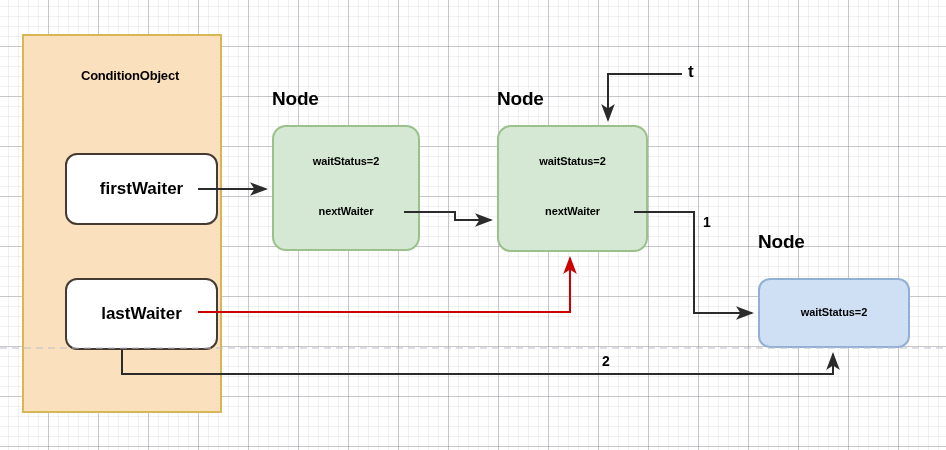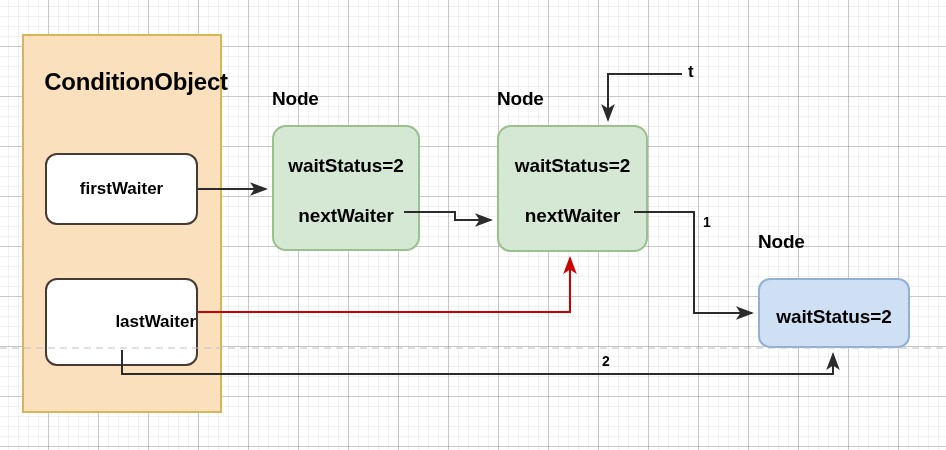--- a/index.html
+++ b/index.html
@@ -41,39 +41,40 @@
     left: 22px;
     top: 34px;
     width: 200px;
     height: 379px;
     background: #fbe0bd;
     border: 2px solid #d6b656;
     display: block;
   }
   .cond-title {
     position: absolute;
-    left: 36px;
+    left: 30px;
     top: 68px;
     width: 200px;
     text-align: center;
-    font-size: 24px;
+    font-size: 13px;
     font-weight: bold;
     color: #000000;
     letter-spacing: -0.2px;
   }
   .waiter-box {
     background: #ffffff;
     border: 2px solid #463b33;
     border-radius: 12px;
     font-size: 17px;
     font-weight: bold;
     color: #000000;
+    margin-left: 20px;
   }
   #first-waiter-box { left: 45px; top: 153px; width: 153px; height: 72px; }
-  #last-waiter-box  { left: 45px; top: 278px; width: 153px; height: 88px; justify-content: flex-end; }
+  #last-waiter-box  { left: 45px; top: 278px; width: 153px; height: 72px; }
 
   .node-green {
     background: #d5e8d4;
     border: 2px solid #9ac08c;
     border-radius: 14px;
     display: block;
   }
   #node1 { left: 272px; top: 125px; width: 148px; height: 126px; }
   #node2 { left: 497px; top: 125px; width: 151px; height: 127px; }
 
@@ -84,21 +85,21 @@
     display: block;
     left: 758px;
     top: 278px;
     width: 152px;
     height: 70px;
   }
   .field {
     position: absolute;
     width: 100%;
     text-align: center;
-    font-size: 19px;
+    font-size: 11px;
     font-weight: bold;
     color: #000000;
     letter-spacing: -0.1px;
   }
   .node-label {
     position: absolute;
     font-size: 19px;
     font-weight: bold;
     color: #000000;
     text-align: left;

